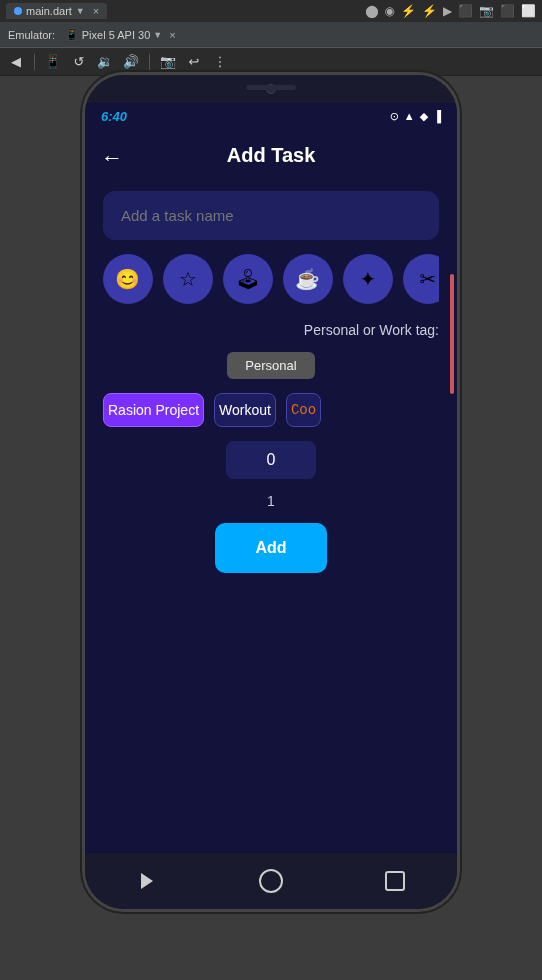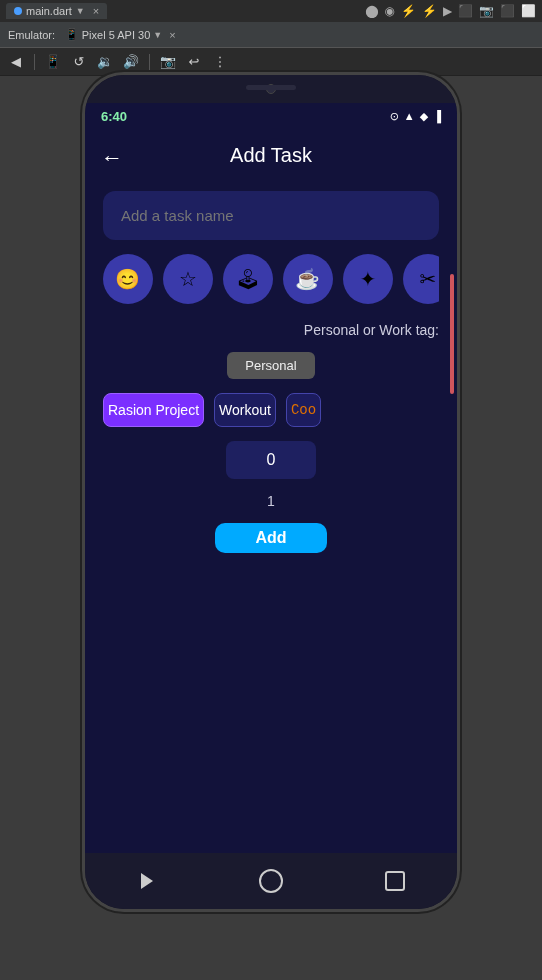--- a/index.html
+++ b/index.html
@@ -146,23 +146,24 @@
     .status-bar {
       width: 100%;
       height: 26px;
       background: #12123a;
       display: flex;
       align-items: center;
       padding: 0 16px;
       flex-shrink: 0;
     }
     .status-time {
-      color: #86efac;
+      color: #0ea5e9;
       font-size: 13px;
       font-weight: 600;
+      font-style: italic;
     }
     .status-icons {
       margin-left: auto;
       display: flex;
       align-items: center;
       gap: 5px;
     }
     .status-icons span {
       color: #fff;
       font-size: 11px;
@@ -193,21 +194,21 @@
       cursor: pointer;
       width: 32px;
       display: flex;
       align-items: center;
     }
     .header-title {
       flex: 1;
       text-align: center;
       color: #fff;
       font-size: 20px;
-      font-weight: 400;
+      font-weight: 700;
       margin-right: 32px;
     }
 
     
     .app-content {
       flex: 1;
       padding: 10px 18px;
       display: flex;
       flex-direction: column;
       gap: 14px;
@@ -318,21 +319,21 @@
       font-size: 14px;
       text-align: center;
     }
 
     
     .add-btn {
       background: #00aaff;
       color: #fff;
       font-size: 16px;
       font-weight: 600;
-      padding: 6px 40px;
+      padding: 16px 40px;
       border-radius: 10px;
       text-align: center;
       cursor: pointer;
       align-self: center;
     }
 
     
     .scroll-indicator {
       position: absolute;
       right: 3px;

